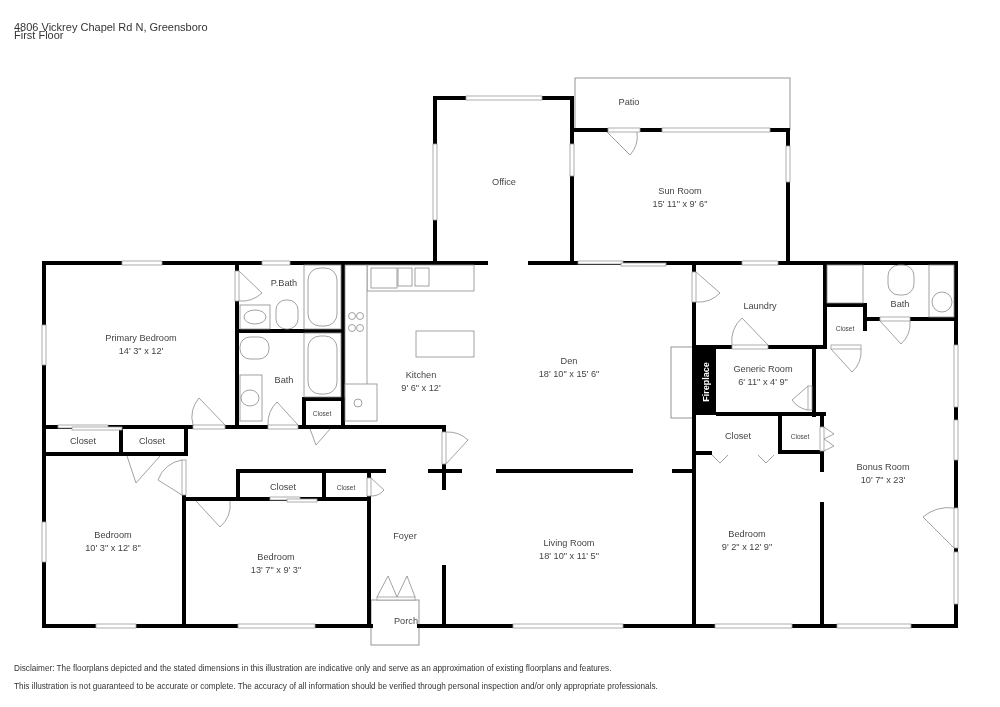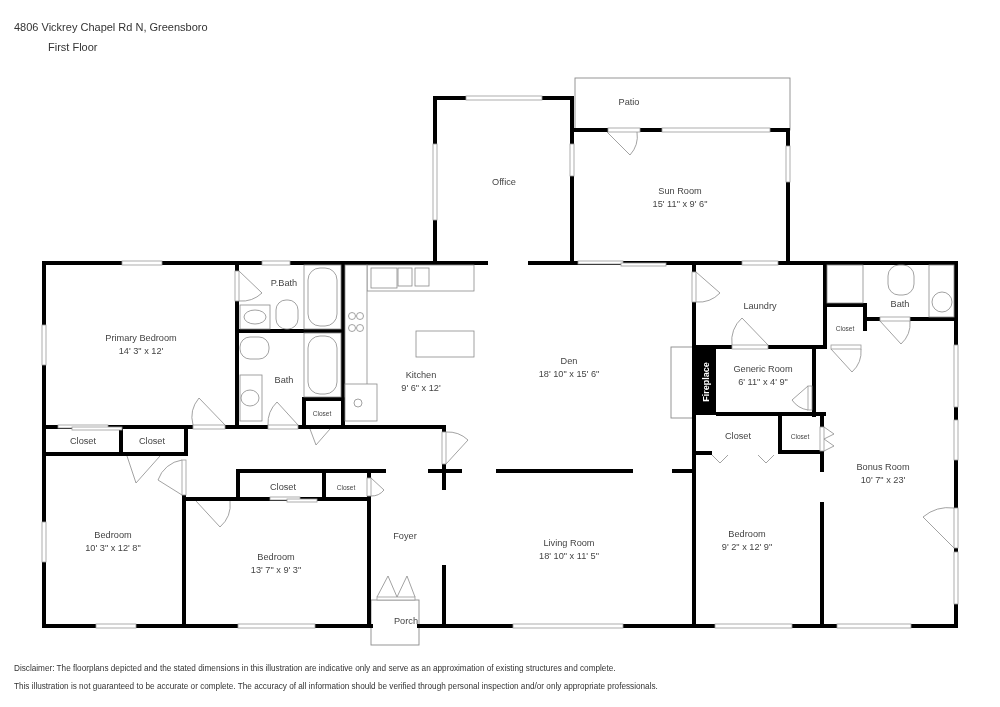--- a/index.html
+++ b/index.html
@@ -1,19 +1,19 @@
 <!DOCTYPE html>
 <html><head>
 <meta charset="utf-8">
 <style>
   html, body { margin: 0; padding: 0; background: #ffffff; }
   body { width: 1000px; height: 707px; position: relative; overflow: hidden; font-family: "Liberation Sans", sans-serif; color: #333; }
   .hdr { position: absolute; left: 14px; font-size: 11px; color: #333; }
   .hdr.l1 { top: 21px; }
-  .hdr.l2 { top: 41px; margin-left: 34px; }
+  .hdr.l2 { top: 29px; }
   .disc { position: absolute; left: 14px; font-size: 8.2px; color: #333; white-space: nowrap; }
   .disc.l1 { top: 664px; }
   .disc.l2 { top: 682px; }
   svg { position: absolute; left: 0; top: 0; }
   .wall { fill: #000; }
   .win { fill: #fff; stroke: #9a9a9a; stroke-width: 0.8; }
   .fx { fill: #fff; stroke: #8a8a8a; stroke-width: 0.8; }
   .door { fill: none; stroke: #8a8a8a; stroke-width: 0.8; }
   .outline { fill: #fff; stroke: #8a8a8a; stroke-width: 0.9; }
   .rl { font-family: "Liberation Sans", sans-serif; font-size: 9.2px; fill: #444; text-anchor: middle; }
@@ -256,14 +256,14 @@
   <text class="rl" x="405" y="539">Foyer</text>
   <text class="rl" x="406" y="624">Porch</text>
   <text class="rl" x="569" y="546">Living Room</text>
   <text class="rl" x="569" y="559">18' 10" x 11' 5"</text>
   <text class="rl" x="747" y="537">Bedroom</text>
   <text class="rl" x="747" y="550">9' 2" x 12' 9"</text>
   <text class="rl" x="883" y="470">Bonus Room</text>
   <text class="rl" x="883" y="483">10' 7" x 23'</text>
 </svg>
 
-<div class="disc l1">Disclaimer: The floorplans depicted and the stated dimensions in this illustration are indicative only and serve as an approximation of existing structures and complete.</div>
+<div class="disc l1">Disclaimer: The floorplans depicted and the stated dimensions in this illustration are indicative only and serve as an approximation of existing floorplans and features.</div>
 <div class="disc l2">This illustration is not guaranteed to be accurate or complete. The accuracy of all information should be verified through personal inspection and/or only appropriate professionals.</div>
 
 </body></html>

